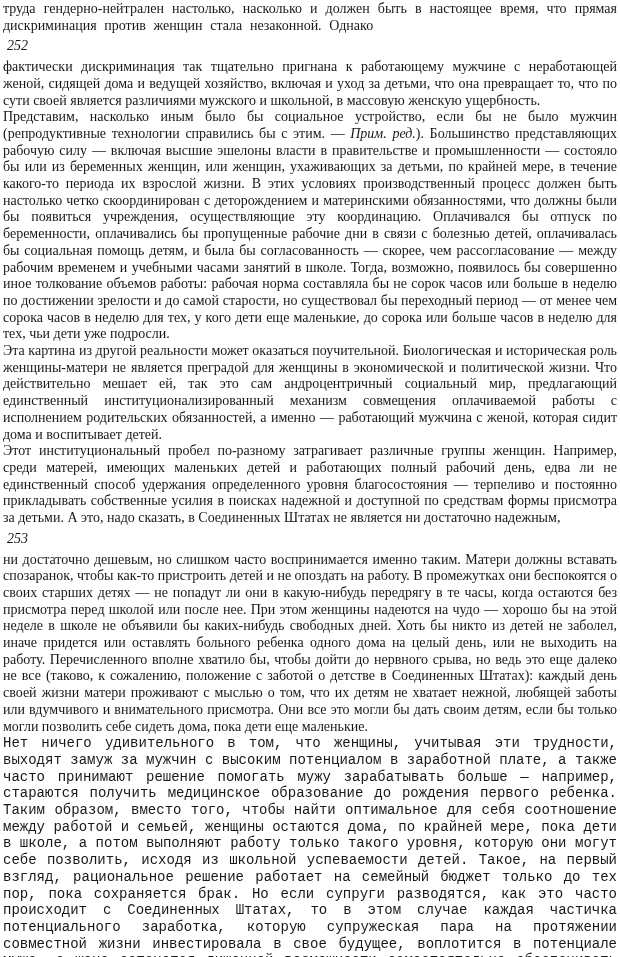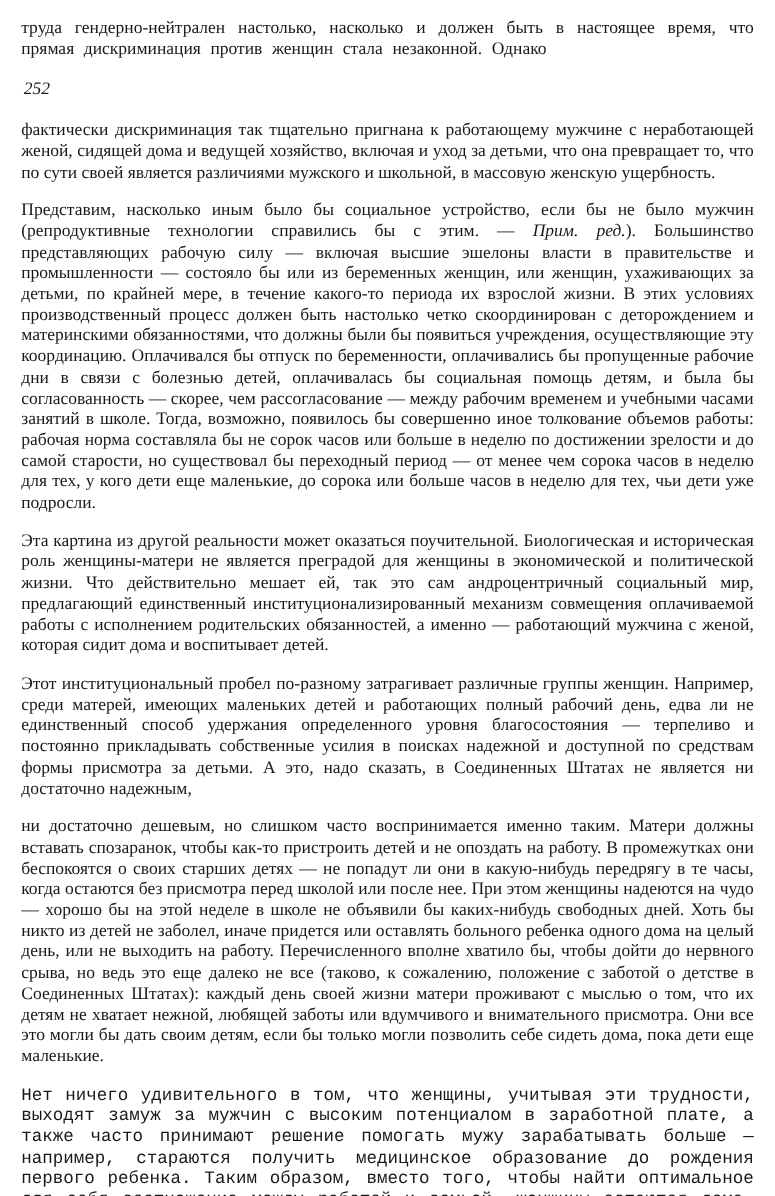--- a/index.html
+++ b/index.html
@@ -17,46 +17,47 @@
     color: #181818;
   }
   .page {
     padding: 1px 3px 0 3px;
     box-sizing: border-box;
     width: 620px;
     height: 957px;
   }
   .paragraph {
     text-align: justify;
-    margin: 14px;
+    margin: 0;
   }
   .paragraph.justify-last {
     text-align-last: justify;
     font-family: Liberation Mono, monospace;
   }
   .paragraph.loose {
     word-spacing: 0.30em;
   }
   .page-number {
     font-style: italic;
     text-align: left;
-    margin: 16px;
+    margin: 4px;
   }
   .italic {
     font-style: italic;
     font-family: Liberation Serif, serif;
   }
 </style>
 </head>
 <body>
 
 <div class="page">
   <div>
       <div class="paragraph loose"><span class="">труда гендерно-нейтрален настолько, насколько и должен быть в настоящее время, что прямая дискриминация против женщин стала незаконной. Однако</span></div>
       <div class="page-number">252</div>
       <div class="paragraph"><span class="">фактически дискриминация так тщательно пригнана к работающему мужчине с неработающей женой, сидящей дома и ведущей хозяйство, включая и уход за детьми, что она превращает то, что по сути своей является различиями мужского и школьной, в массовую женскую ущербность.</span></div>
       <div class="paragraph"><span class="">Представим, насколько иным было бы социальное устройство, если бы не было мужчин (репродуктивные технологии справились бы с этим. — </span><span class="italic">Прим. ред.</span><span class="">). Большинство представляющих рабочую силу — включая высшие эшелоны власти в правительстве и промышленности — состояло бы или из беременных женщин, или женщин, ухаживающих за детьми, по крайней мере, в течение какого-то периода их взрослой жизни. В этих условиях производственный процесс должен быть настолько четко скоординирован с деторождением и материнскими обязанностями, что должны были бы появиться учреждения, осуществляющие эту координацию. Оплачивался бы отпуск по беременности, оплачивались бы пропущенные рабочие дни в связи с болезнью детей, оплачивалась бы социальная помощь детям, и была бы согласованность — скорее, чем рассогласование — между рабочим временем и учебными часами занятий в школе. Тогда, возможно, появилось бы совершенно иное толкование объемов работы: рабочая норма составляла бы не сорок часов или больше в неделю по достижении зрелости и до самой старости, но существовал бы переходный период — от менее чем сорока часов в неделю для тех, у кого дети еще маленькие, до сорока или больше часов в неделю для тех, чьи дети уже подросли.</span></div>
       <div class="paragraph"><span class="">Эта картина из другой реальности может оказаться поучительной. Биологическая и историческая роль женщины-матери не является преградой для женщины в экономической и политической жизни. Что действительно мешает ей, так это сам андроцентричный социальный мир, предлагающий единственный институционализированный механизм совмещения оплачиваемой работы с исполнением родительских обязанностей, а именно — работающий мужчина с женой, которая сидит дома и воспитывает детей.</span></div>
       <div class="paragraph"><span class="">Этот институциональный пробел по-разному затрагивает различные группы женщин. Например, среди матерей, имеющих маленьких детей и работающих полный рабочий день, едва ли не единственный способ удержания определенного уровня благосостояния — терпеливо и постоянно прикладывать собственные усилия в поисках надежной и доступной по средствам формы присмотра за детьми. А это, надо сказать, в Соединенных Штатах не является ни достаточно надежным,</span></div>
+      <div class="page-number">253</div>
       <div class="paragraph"><span class="">ни достаточно дешевым, но слишком часто воспринимается именно таким. Матери должны вставать спозаранок, чтобы как-то пристроить детей и не опоздать на работу. В промежутках они беспокоятся о своих старших детях — не попадут ли они в какую-нибудь передрягу в те часы, когда остаются без присмотра перед школой или после нее. При этом женщины надеются на чудо — хорошо бы на этой неделе в школе не объявили бы каких-нибудь свободных дней. Хоть бы никто из детей не заболел, иначе придется или оставлять больного ребенка одного дома на целый день, или не выходить на работу. Перечисленного вполне хватило бы, чтобы дойти до нервного срыва, но ведь это еще далеко не все (таково, к сожалению, положение с заботой о детстве в Соединенных Штатах): каждый день своей жизни матери проживают с мыслью о том, что их детям не хватает нежной, любящей заботы или вдумчивого и внимательного присмотра. Они все это могли бы дать своим детям, если бы только могли позволить себе сидеть дома, пока дети еще маленькие.</span></div>
       <div class="paragraph justify-last"><span class="">Нет ничего удивительного в том, что женщины, учитывая эти трудности, выходят замуж за мужчин с высоким потенциалом в заработной плате, а также часто принимают решение помогать мужу зарабатывать больше — например, стараются получить медицинское образование до рождения первого ребенка. Таким образом, вместо того, чтобы найти оптимальное для себя соотношение между работой и семьей, женщины остаются дома, по крайней мере, пока дети в школе, а потом выполняют работу только такого уровня, которую они могут себе позволить, исходя из школьной успеваемости детей. Такое, на первый взгляд, рациональное решение работает на семейный бюджет только до тех пор, пока сохраняется брак. Но если супруги разводятся, как это часто происходит с Соединенных Штатах, то в этом случае каждая частичка потенциального заработка, которую супружеская пара на протяжении совместной жизни инвестировала в свое будущее, воплотится в потенциале мужа, а жена останется лишенной возможности самостоятельно обеспечивать себя, хотя такая возможность у нее имелась до</span></div>
     </div>
 </div>
 
 </body></html>

